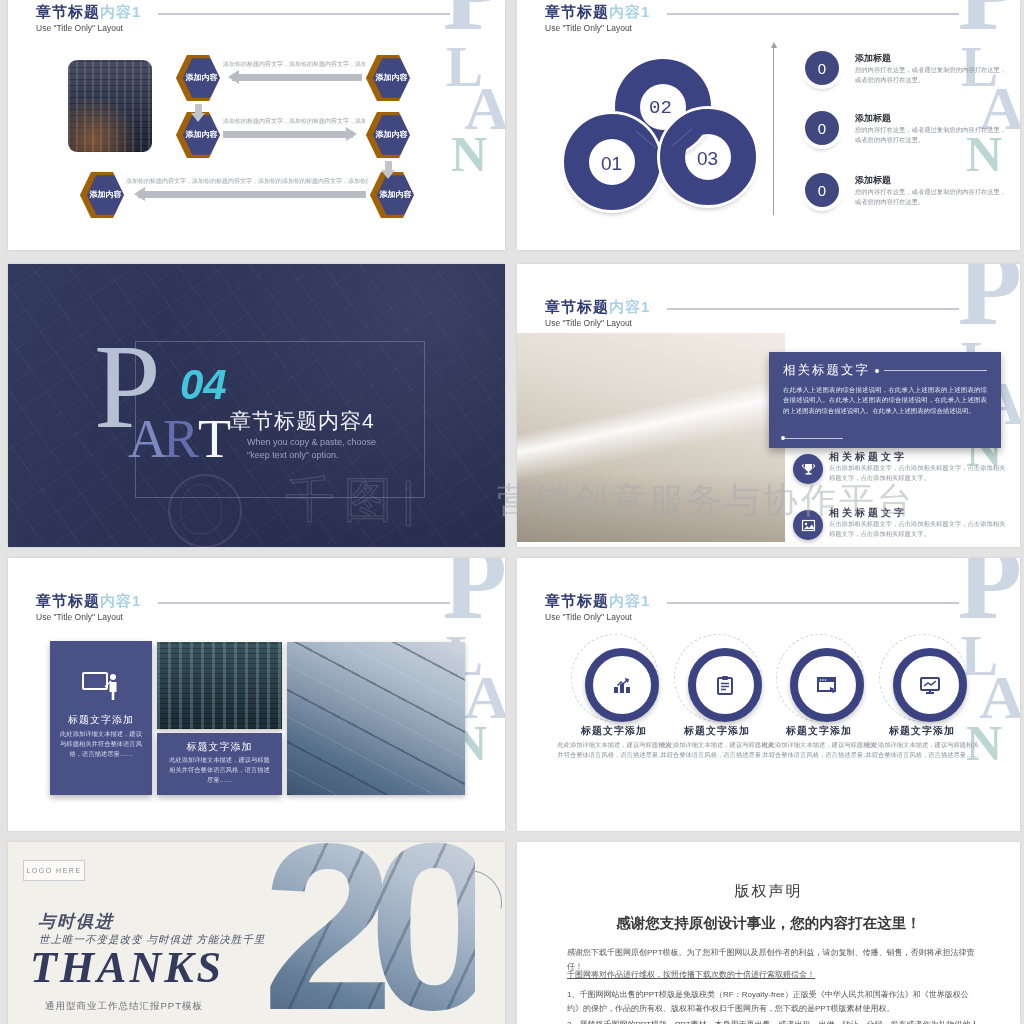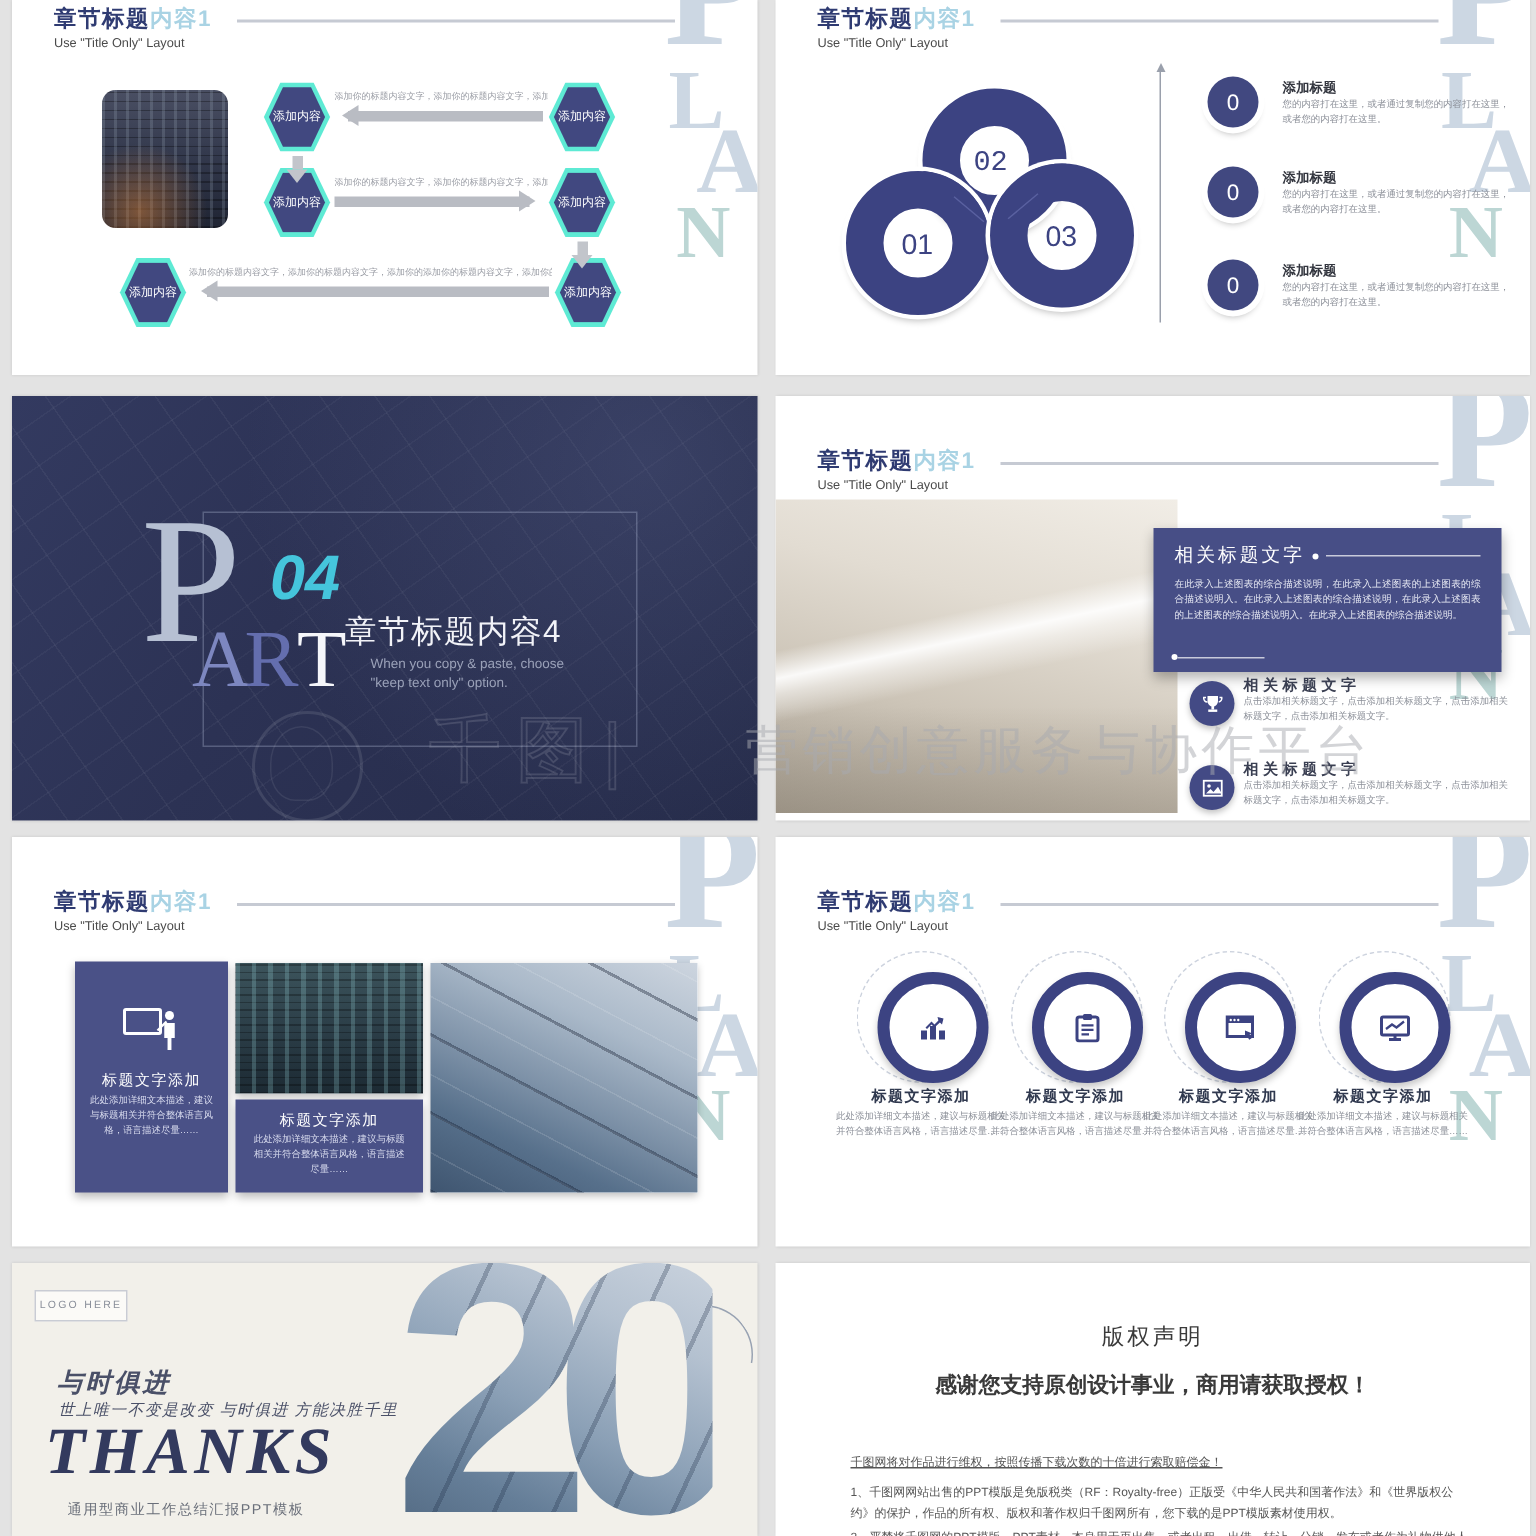--- a/index.html
+++ b/index.html
@@ -19,23 +19,23 @@
   .plan .p{font-size:105px;right:-2px;top:-28px;}
   .plan .l{font-size:56px;right:22px;top:70px;}
   .plan .a{font-size:62px;right:-4px;top:108px;}
   .plan .n{font-size:50px;right:18px;top:160px;color:#bcd6d4;}
   
   .photo1{position:absolute;left:60px;top:91px;width:84px;height:92px;border-radius:9px;
     background:radial-gradient(circle at 30% 88%, rgba(215,130,60,.5), transparent 45%),
     repeating-linear-gradient(90deg, rgba(160,175,190,.22) 0 2px, transparent 2px 8px),
     repeating-linear-gradient(0deg, rgba(0,0,0,.3) 0 1px, transparent 1px 6px),
     linear-gradient(180deg,#4a4f63 0%,#343a4e 45%,#1f2433 100%);}
-  .hexw{position:absolute;width:46px;height:50px;display:flex;align-items:center;justify-content:center;
-    clip-path:polygon(26% 4%,74% 4%,98% 50%,74% 96%,26% 96%,2% 50%);background:#5eead4;
-    filter:drop-shadow(0 2px 2px rgba(0,0,0,.3));}
+  .hexw{position:absolute;width:46px;height:50px;display:flex;align-items:center;justify-content:flex-end;
+    clip-path:polygon(26% 4%,74% 4%,98% 50%,74% 96%,26% 96%,2% 50%);background:#a16207;
+    filter:drop-shadow(0 2px 2px rgba(0,0,0,.3));font-weight:bold;}
   .hex{width:39px;height:43px;clip-path:polygon(26% 4%,74% 4%,98% 50%,74% 96%,26% 96%,2% 50%);
     background:#414880;color:#fff;font-size:8px;display:flex;align-items:center;justify-content:center;
     text-align:center;line-height:1.25;}
   .harrow{position:absolute;height:7px;background:#b9bcc3;}
   .harrow.toleft:before{content:"";position:absolute;left:-11px;top:-4px;border:7.5px solid transparent;border-right:11px solid #b9bcc3;}
   .harrow.toright:after{content:"";position:absolute;right:-11px;top:-4px;border:7.5px solid transparent;border-left:11px solid #b9bcc3;}
   .varrow{position:absolute;width:7px;height:9px;background:#c2c5cb;}
   .varrow:after{content:"";position:absolute;left:-4px;top:9px;border:7.5px solid transparent;border-top:9px solid #c2c5cb;}
   .acap{position:absolute;font-size:6px;color:#9a9da5;white-space:nowrap;overflow:hidden;}
   
@@ -383,21 +383,22 @@
       <div class="motto">与时俱进</div>
       <div class="motto-sub">世上唯一不变是改变  与时俱进  方能决胜千里</div>
       <div class="thanks">THANKS</div>
       <div class="thanks-cap">通用型商业工作总结汇报PPT模板</div>
     </div>
   </div>
 
   <div class="slide" style="left:517px;top:842px;width:503px;height:182px;">
     <div class="inner wide">
       <div class="cp-h">版权声明</div>
-      <div class="cp-sub">感谢您支持原创设计事业，商用请获取授权！</div>
+      <div class="cp-sub">感谢您支持原创设计事业，您的内容打在这里！</div>
+      <div class="cp-p" style="top:104px;">感谢您下载千图网原创PPT模板。为了您和千图网以及原创作者的利益，请勿复制、传播、销售，否则将承担法律责任！</div>
       <div class="cp-p" style="top:126px;text-decoration:underline;">千图网将对作品进行维权，按照传播下载次数的十倍进行索取赔偿金！</div>
       <div class="cp-p" style="top:146px;">1、千图网网站出售的PPT模版是免版税类（RF：Royalty-free）正版受《中华人民共和国著作法》和《世界版权公约》的保护，作品的所有权、版权和著作权归千图网所有，您下载的是PPT模版素材使用权。</div>
       <div class="cp-p" style="top:176px;">2、严禁将千图网的PPT模版、PPT素材，本身用于再出售，或者出租、出借、转让、分销、发布或者作为礼物供他人使用……</div>
     </div>
   </div>
 
   <div class="wm wm-circle"></div>
   <div class="wm wm-qiantu">千图|</div>
   <div class="wm wm-t1">营销创意服务与协作平台</div>
 

